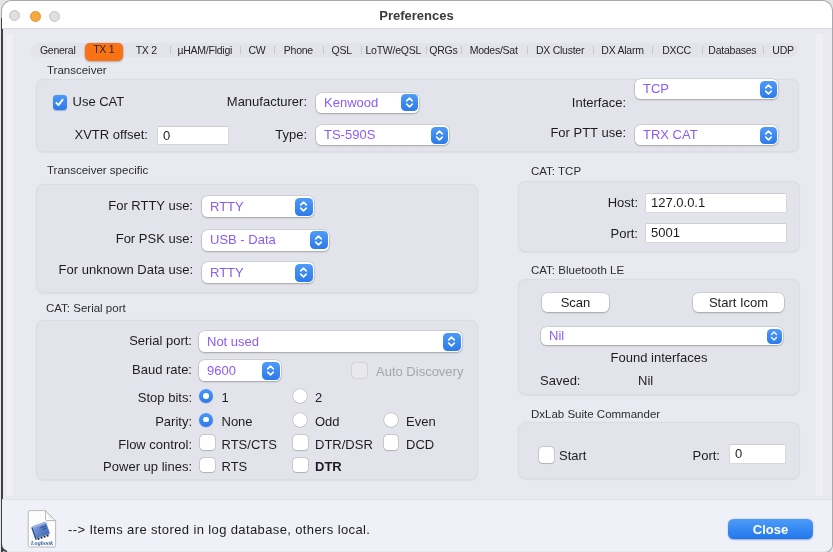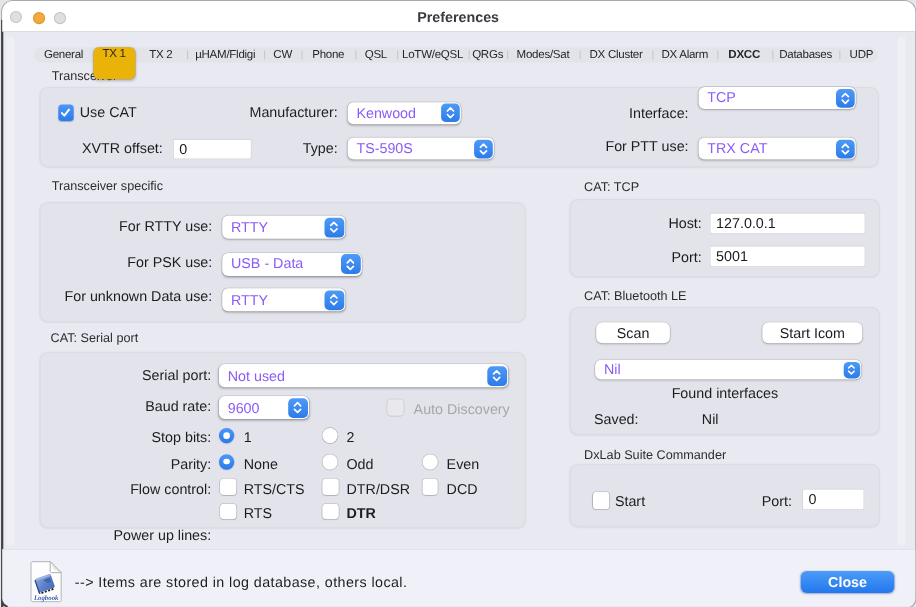--- a/index.html
+++ b/index.html
@@ -14,21 +14,21 @@
 .titlebar{position:absolute;left:2px;top:1px;width:830px;height:28px;background:#ffffff;
   border-radius:10px 10px 0 0;border-bottom:1px solid #dadae0;box-sizing:border-box;}
 .tl{position:absolute;width:11px;height:11px;border-radius:50%;box-sizing:border-box;}
 .title{position:absolute;left:0;top:9px;width:833px;text-align:center;font-weight:700;font-size:13px;line-height:14px;color:#39393f;}
 .lightstrip{position:absolute;top:34px;height:462px;width:7px;background:rgba(255,255,255,.28);}
 
 
 .tabs{position:absolute;left:31px;top:42.5px;width:767px;height:14px;background:#e3e3ea;border-radius:7px;display:flex;}
 .seg{position:relative;font-size:10.5px;letter-spacing:-0.25px;line-height:14px;text-align:center;color:#26262a;flex:0 0 auto;}
 .seg.sep:before{content:"";position:absolute;left:0;top:3px;width:1px;height:8px;background:#c7c7cd;}
-.seg.on{background:#eab308;border-radius:5px;box-shadow:0 0 0 0.5px rgba(0,0,0,.12),0 1px 2.5px rgba(0,0,0,.22);margin-top:0.5px;height:29px;line-height:12.5px;z-index:2;}
+.seg.on{background:#f97316;border-radius:5px;box-shadow:0 0 0 0.5px rgba(0,0,0,.12),0 1px 2.5px rgba(0,0,0,.22);margin-top:0.5px;height:18px;line-height:12.5px;z-index:2;}
 
 
 .gbox{position:absolute;background:#e3e3eb;border:1px solid #dcdce3;border-radius:8px;box-sizing:border-box;box-shadow:0 0.5px 1.5px rgba(0,0,0,.06);}
 .glabel{position:absolute;font-size:11.5px;line-height:12px;color:#2c2c31;}
 
 
 .t{position:absolute;font-size:13px;line-height:14px;white-space:nowrap;}
 .tr{text-align:right;}
 
 
@@ -81,21 +81,21 @@
 <div class="seg" style="width:46.5px;">TX 2</div>
 <div class="seg sep" style="width:70.5px;">µHAM/Fldigi</div>
 <div class="seg sep" style="width:34px;">CW</div>
 <div class="seg sep" style="width:48.8px;">Phone</div>
 <div class="seg sep" style="width:37.8px;">QSL</div>
 <div class="seg sep" style="width:65.4px;">LoTW/eQSL</div>
 <div class="seg sep" style="width:34.7px;">QRGs</div>
 <div class="seg sep" style="width:65.9px;">Modes/Sat</div>
 <div class="seg sep" style="width:66.9px;">DX Cluster</div>
 <div class="seg sep" style="width:58.1px;">DX Alarm</div>
-<div class="seg sep" style="width:50px;font-weight:bold;">DXCC</div>
+<div class="seg sep" style="width:50px;">DXCC</div>
 <div class="seg sep" style="width:61.6px;">Databases</div>
 <div class="seg sep" style="width:39.8px;">UDP</div>
 </div>
 
 <div class="gbox" style="left:36px;top:79px;width:763px;height:73px;"></div>
 <div class="glabel" style="left:47px;top:64px;">Transceiver</div>
 <div class="gbox" style="left:36px;top:184px;width:442px;height:109px;"></div>
 <div class="glabel" style="left:47px;top:164px;">Transceiver specific</div>
 <div class="gbox" style="left:36px;top:320px;width:442px;height:160px;"></div>
 <div class="glabel" style="left:46px;top:302px;">CAT: Serial port</div>
@@ -226,21 +226,21 @@
 <div class="t" style="left:406px;top:414.5px;">Even</div>
 
 <div class="t tr" style="right:641px;top:437.5px;">Flow control:</div>
 <div class="cb un" style="left:200px;top:435px;"></div>
 <div class="t" style="left:221.5px;top:437.5px;">RTS/CTS</div>
 <div class="cb un" style="left:293px;top:435px;"></div>
 <div class="t" style="left:315px;top:437.5px;">DTR/DSR</div>
 <div class="cb un" style="left:383.5px;top:435px;"></div>
 <div class="t" style="left:406px;top:437.5px;">DCD</div>
 
-<div class="t tr" style="right:641px;top:480px;margin-left:12px;">Power up lines:</div>
+<div class="t tr" style="right:641px;top:460px;margin-left:12px;">Power up lines:</div>
 <div class="cb un" style="left:200px;top:457.5px;"></div>
 <div class="t" style="left:221.5px;top:460px;">RTS</div>
 <div class="cb un" style="left:293px;top:457.5px;"></div>
 <div class="t" style="left:315px;top:460px;font-weight:bold;">DTR</div>
 
 <div class="t tr" style="right:195px;top:195.5px;">Host:</div>
 <div class="tf" style="left:645px;top:193px;width:142px;height:20px;">
     <span>127.0.0.1</span>
   </div>
 <div class="t tr" style="right:195px;top:226.5px;">Port:</div>

